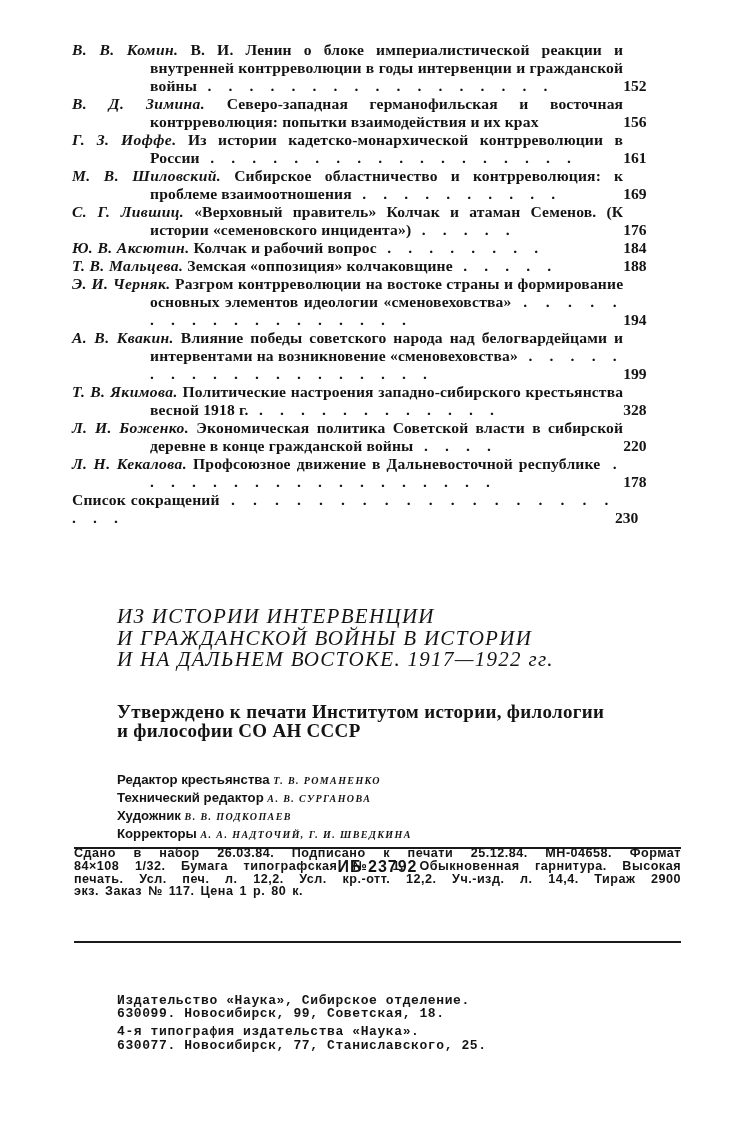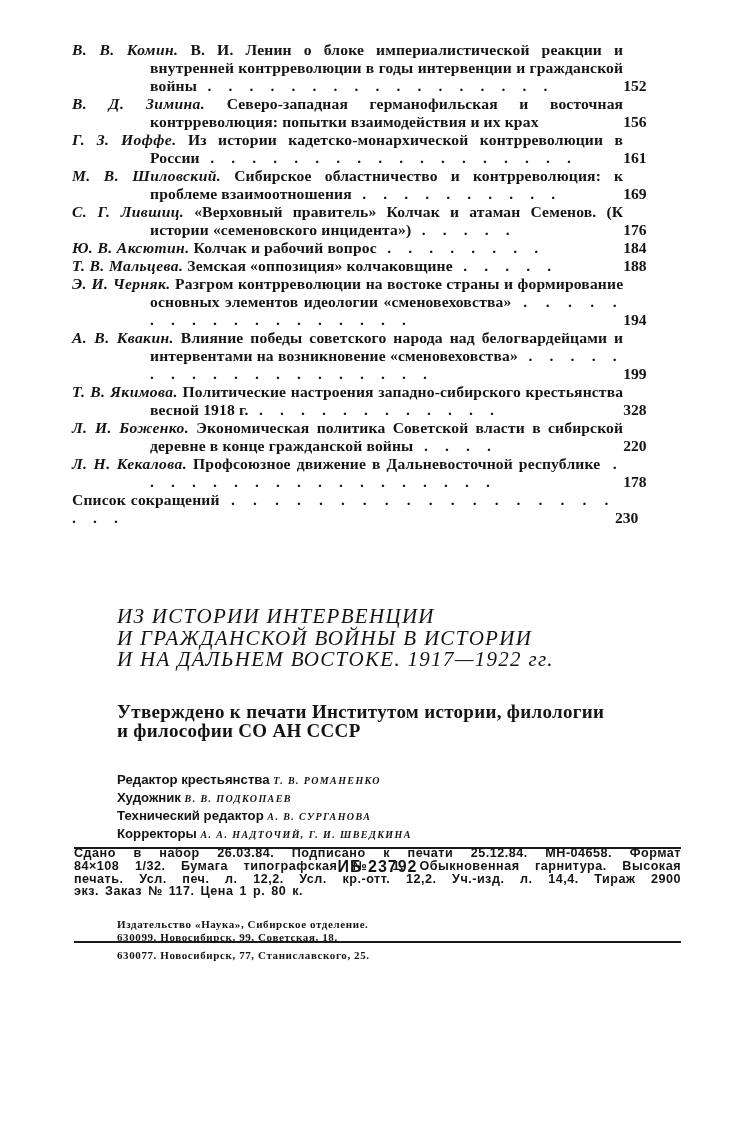--- a/index.html
+++ b/index.html
@@ -50,23 +50,23 @@
   .imprint {
     position: absolute; left: 74px; top: 847px; width: 607px;
     font-family: "Liberation Sans", "DejaVu Sans", sans-serif;
     font-size: 12.6px; line-height: 12.8px; font-weight: bold;
     text-align: justify; text-align-last: left; letter-spacing: 0.5px;
     word-spacing: 2px;
   }
   .imprint .line { display: block; text-align: justify; text-align-last: justify; }
   .imprint .line.last { text-align-last: left; }
   .publisher {
-    position: absolute; left: 117px; top: 918px;
-    font-family: Liberation Serif, serif;
-    font-size: 11px; line-height: 13.2px; font-weight: bold; letter-spacing: 0.6px;
+    position: absolute; left: 117px; top: 994px;
+    font-family: Liberation Mono, monospace;
+    font-size: 13px; line-height: 13.2px; font-weight: bold; letter-spacing: 0.6px;
   }
   .publisher .block { margin-bottom: 5px; }
 </style>
 </head>
 <body>
 
 <div class="toc">
   <div class="entry">
     <div class="entry-text"><span class="author">В. В. Комин.</span> <span class="title-text">В. И. Ленин о блоке империалистической реакции и внутренней контрреволюции в годы интервенции и гражданской войны</span><span class="leader"> . . . . . . . . . . . . . . . . .</span></div>
     <div class="page">152</div>
@@ -127,22 +127,22 @@
   <div>И НА ДАЛЬНЕМ ВОСТОКЕ. 1917—1922 гг.</div>
 </div>
 
 <div class="approved">
   <div>Утверждено к печати Институтом истории, филологии</div>
   <div>и философии СО АН СССР</div>
 </div>
 
 <div class="credits">
   <div><span>Редактор крестьянства </span><span class="name">Т. В. РОМАНЕНКО</span></div>
+  <div><span>Технический редактор </span><span class="name">А. В. СУРГАНОВА</span></div>
   <div><span>Художник </span><span class="name">В. В. ПОДКОПАЕВ</span></div>
-  <div><span>Технический редактор </span><span class="name">А. В. СУРГАНОВА</span></div>
   <div><span>Корректоры </span><span class="name">А. А. НАДТОЧИЙ, Г. И. ШВЕДКИНА</span></div>
 </div>
 
 <div class="rule" style="top:847px;"></div>
 
 <div class="ib">ИБ 23792</div>
 
 <div class="imprint">
   <span class="line">Сдано в набор 26.03.84. Подписано к печати 25.12.84. МН-04658. Формат</span>
   <span class="line">84×108 1/32. Бумага типографская № 1. Обыкновенная гарнитура. Высокая</span>
@@ -151,15 +151,16 @@
 </div>
 
 <div class="rule" style="top:941px;"></div>
 
 <div class="publisher">
   <div class="block">
     <div>Издательство «Наука», Сибирское отделение.</div>
     <div>630099. Новосибирск, 99, Советская, 18.</div>
   </div>
   <div class="block">
+    <div>4-я типография издательства «Наука».</div>
     <div>630077. Новосибирск, 77, Станиславского, 25.</div>
   </div>
 </div>
 
 </body></html>

